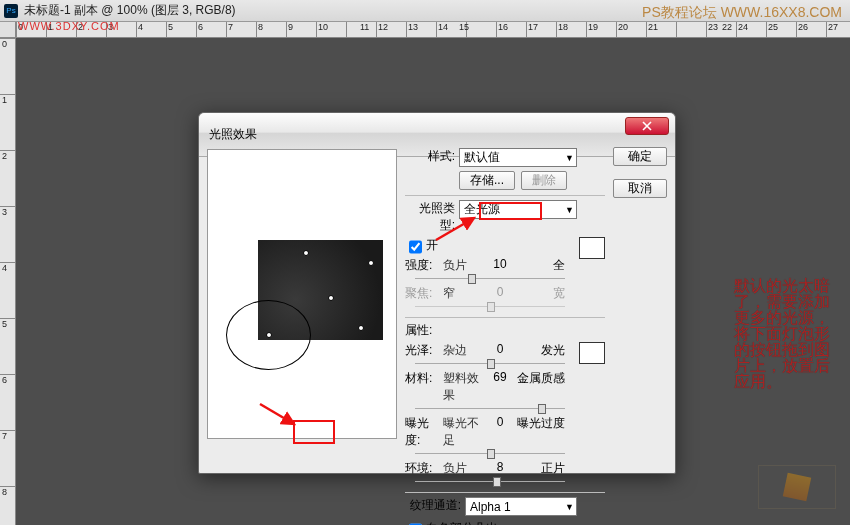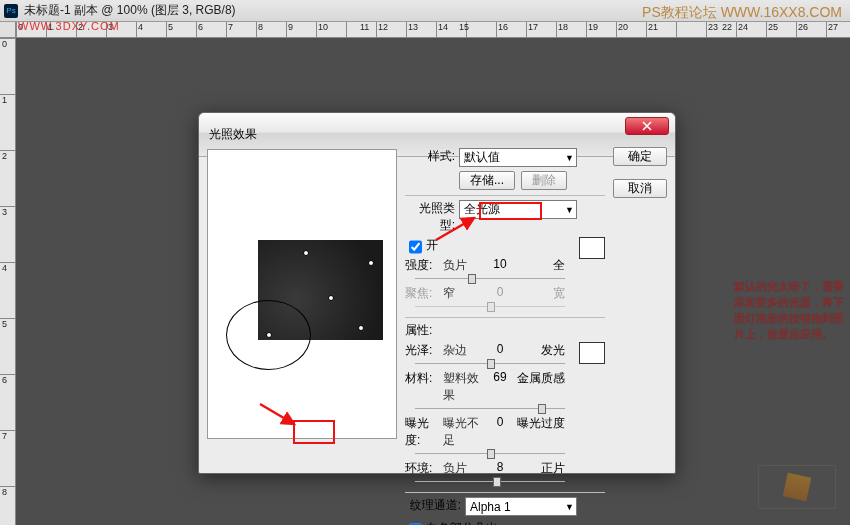--- a/index.html
+++ b/index.html
@@ -66,21 +66,21 @@
 .row.inline { gap:4px; }
 
 .right-btns { position:absolute; left:406px; top:2px; width:54px;}
 .right-btns .btn-flat { width:100%; margin-bottom:13px; justify-content:center;}
 
 
 .hl { position:absolute; border:2px solid #e11; z-index:12; pointer-events:none;}
 .hl.arrow { border:none;}
 .hl.arrow svg { position:absolute;}
 
-.annot-text { position:absolute; right:6px; top:278px; width:110px; font-size:11px; line-height:16px; color:#a22; z-index:6; text-shadow: 0 0 1px rgba(0,0,0,.3);}
+.annot-text { position:absolute; right:6px; top:278px; width:110px; font-size:16px; line-height:16px; color:#a22; z-index:6; text-shadow: 0 0 1px rgba(0,0,0,.3);}
 .brand-logo { position:absolute; right:14px; bottom:16px; width:78px; height:44px; border:1px solid rgba(255,200,100,.2); z-index:1; display:flex; align-items:center; justify-content:center; opacity:.4;}
 .brand-logo .cube { width:24px; height:24px; background:linear-gradient(#e90,#c60); transform:rotate(12deg);}
 </style>
 </head>
 <body>
 
 <div class="ps-titlebar">
   <span class="ps-icon">Ps</span>
   <span>未标题-1 副本 @ 100% (图层 3, RGB/8)</span>
 </div>

